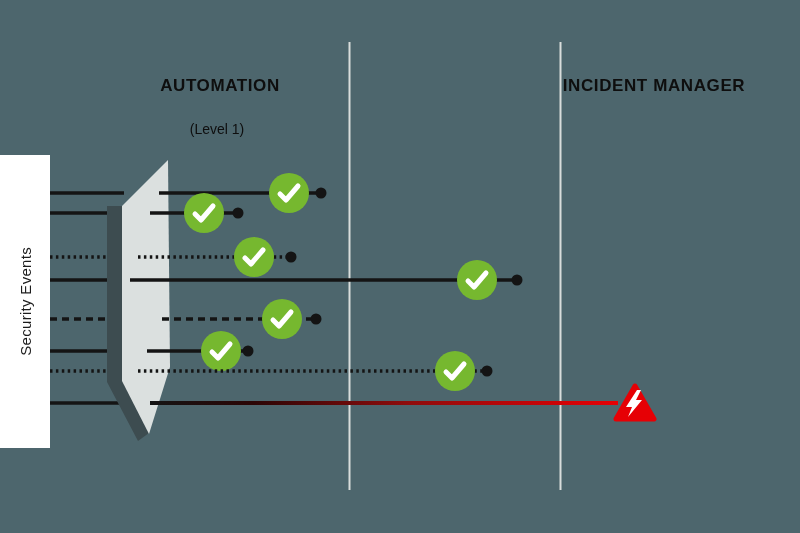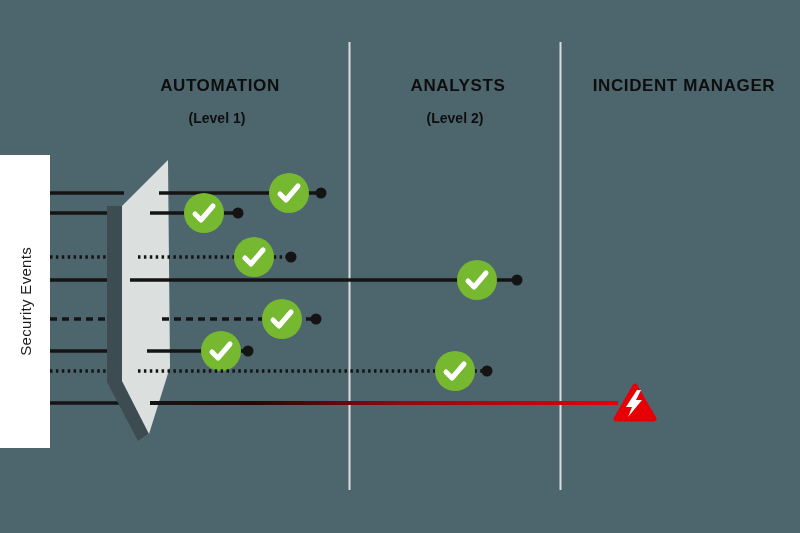--- a/index.html
+++ b/index.html
@@ -5,45 +5,41 @@
   html,body{margin:0;padding:0;background:#222;}
   .canvas{
     position:relative;width:800px;height:533px;overflow:hidden;
     font-family:"Liberation Sans",sans-serif;
   }
   .col-header{
     position:absolute;top:76px;transform:translateX(-50%);
     text-align:center;color:#0e0e0e;white-space:nowrap;
   }
   .col-title{font-size:17px;font-weight:bold;letter-spacing:.6px;margin-left:6px;}
-  .col-sub{font-size:14px;font-weight:700;margin-top:14px;}
+  .col-sub{font-size:14px;font-weight:400;margin-top:25px;}
   .events-box{
     position:absolute;left:0;top:155px;width:50px;height:293px;background:#ffffff;
     display:flex;align-items:center;justify-content:center;
   }
   .events-label{
     writing-mode:vertical-rl;transform:rotate(180deg);
     font-size:15px;color:#1c1c1c;letter-spacing:.3px;
   }
   svg.flow{position:absolute;left:0;top:0;}
 </style>
 </head>
 <body>
 
 <div class="canvas" style="background: rgb(77, 102, 109);">
 
   <div class="col-header" id="col-0" style="left: 217px;">
     <div class="col-title">AUTOMATION</div>
     <div class="col-sub">(Level 1)</div>
   </div>
-  <div class="col-header" id="col-1" style="left: 455px;">
-    <div class="col-title">ANALYSTS</div>
-    <div class="col-sub">(Level 2)</div>
-  </div>
-  <div class="col-header" id="col-2" style="left: 681px;">
+  <div class="col-header" id="col-2" style="left: 651px;">
     <div class="col-title">INCIDENT MANAGER</div>
   </div>
 
   <svg class="flow" width="800" height="533" viewBox="0 0 800 533" xmlns="http://www.w3.org/2000/svg">
       <defs>
         <linearGradient id="redgrad" gradientUnits="userSpaceOnUse" x1="150" y1="0" x2="618" y2="0">
           <stop offset="0%" stop-color="#141414"></stop>
           <stop offset="22%" stop-color="#2b0505"></stop>
           <stop offset="55%" stop-color="#8f0c0c"></stop>
           <stop offset="100%" stop-color="#e60005"></stop>

